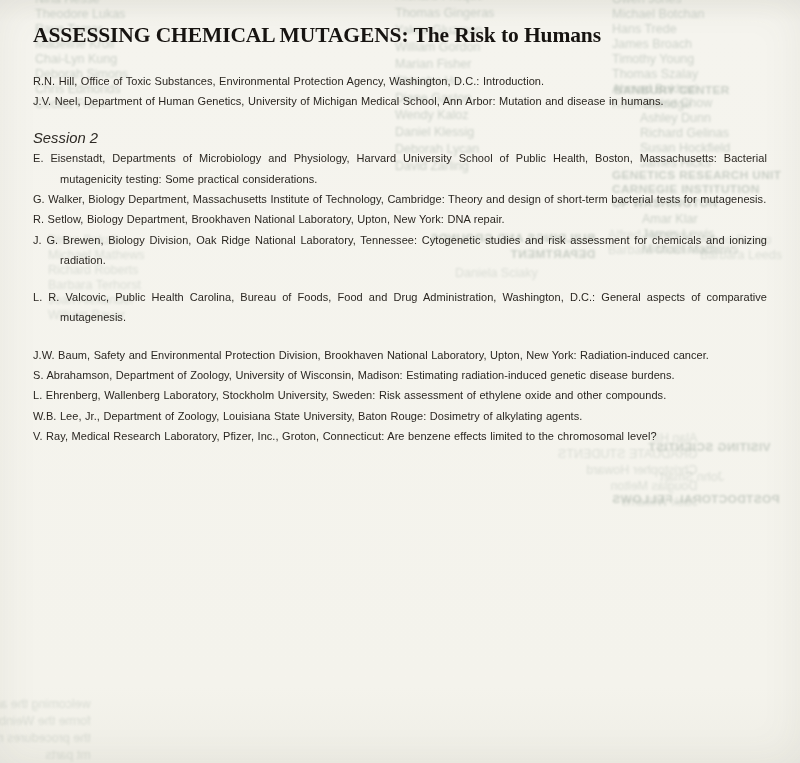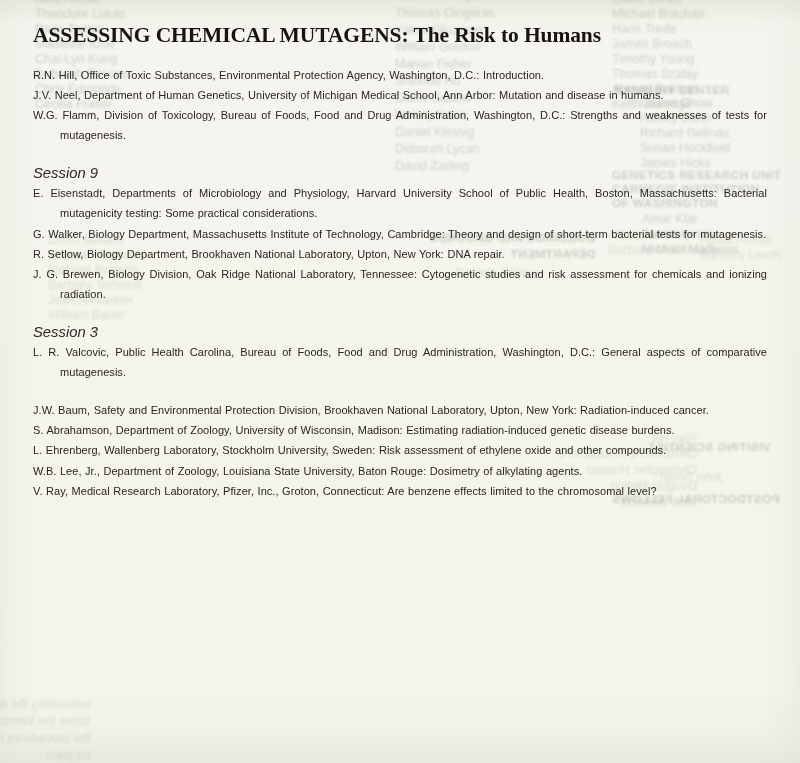--- a/index.html
+++ b/index.html
@@ -17,21 +17,21 @@
   }
   .ghost.caps { font-weight:700; font-size:11.8px; letter-spacing:.4px; color:#8e9c90; }
   .ghost.mir { transform:scaleX(-1); }
   .ghost.faint { opacity:.28; }
   
   .content { position:absolute; z-index:2; left:33px; top:24px; width:734px; color:#272420; }
   .title {
     font-family:"Liberation Serif", serif; font-weight:bold;
     font-size:21.5px; line-height:23.5px; letter-spacing:-.1px; color:#171411;
   }
-  .title-block { margin-bottom:17px; }
+  .title-block { margin-bottom:23px; }
   .session { margin-top:17px; }
   .session-label {
     font-style:italic; font-size:14.8px; line-height:20.3px; color:#2e2a25;
   }
   .entry {
     margin:0; font-size:11px; line-height:20.3px; color:#2a2621;
     text-align:justify; padding-left:27px; text-indent:-27px;
     letter-spacing:.05px; word-spacing:.4px;
   }
 </style>
@@ -108,33 +108,31 @@
   </div>
 
   <div class="content">
     <div class="title-block">
       <div class="title">ASSESSING CHEMICAL MUTAGENS: The Risk to Humans</div>
     </div>
 
     <section class="session">
       <p class="entry">R.N. Hill, Office of Toxic Substances, Environmental Protection Agency, Washington, D.C.: Introduction.</p>
       <p class="entry">J.V. Neel, Department of Human Genetics, University of Michigan Medical School, Ann Arbor: Mutation and disease in humans.</p>
-      <p class="entry">W.G. Flamm, Division of Toxicology, Bureau of Foods, Food and Drug Administration, Washington, D.C.: Strengths and weaknesses of tests for mutagenesis.</p>
     </section>
 
     <section class="session">
-      <div class="session-label">Session 9</div>
+      <div class="session-label">Session 2</div>
       <p class="entry">E. Eisenstadt, Departments of Microbiology and Physiology, Harvard University School of Public Health, Boston, Massachusetts: Bacterial mutagenicity testing: Some practical considerations.</p>
       <p class="entry">G. Walker, Biology Department, Massachusetts Institute of Technology, Cambridge: Theory and design of short-term bacterial tests for mutagenesis.</p>
       <p class="entry">R. Setlow, Biology Department, Brookhaven National Laboratory, Upton, New York: DNA repair.</p>
       <p class="entry">J. G. Brewen, Biology Division, Oak Ridge National Laboratory, Tennessee: Cytogenetic studies and risk assessment for chemicals and ionizing radiation.</p>
     </section>
 
     <section class="session">
-      <div class="session-label">Session 3</div>
       <p class="entry">L. R. Valcovic, Public Health Carolina, Bureau of Foods, Food and Drug Administration, Washington, D.C.: General aspects of comparative mutagenesis.</p>
     </section>
 
     <section class="session">
       <p class="entry">J.W. Baum, Safety and Environmental Protection Division, Brookhaven National Laboratory, Upton, New York: Radiation-induced cancer.</p>
       <p class="entry">S. Abrahamson, Department of Zoology, University of Wisconsin, Madison: Estimating radiation-induced genetic disease burdens.</p>
       <p class="entry">L. Ehrenberg, Wallenberg Laboratory, Stockholm University, Sweden: Risk assessment of ethylene oxide and other compounds.</p>
       <p class="entry">W.B. Lee, Jr., Department of Zoology, Louisiana State University, Baton Rouge: Dosimetry of alkylating agents.</p>
       <p class="entry">V. Ray, Medical Research Laboratory, Pfizer, Inc., Groton, Connecticut: Are benzene effects limited to the chromosomal level?</p>
     </section>

